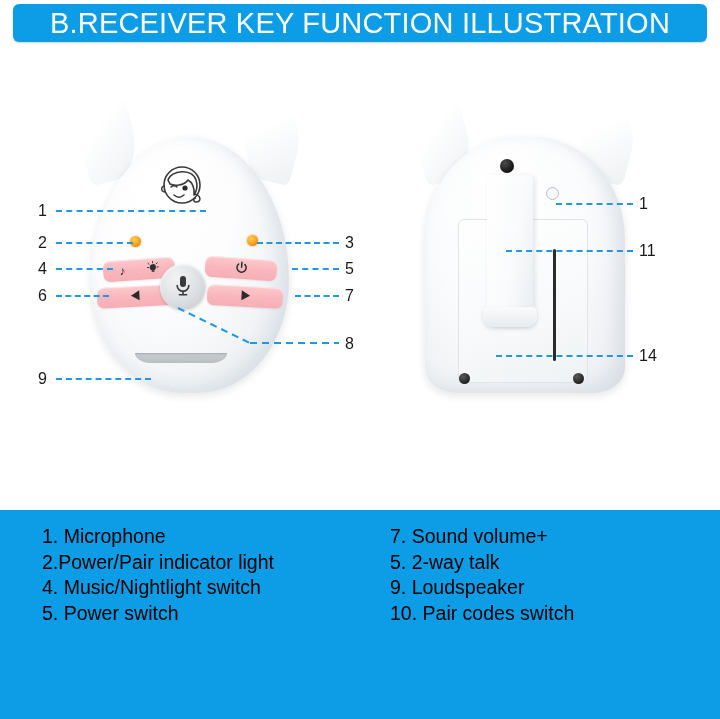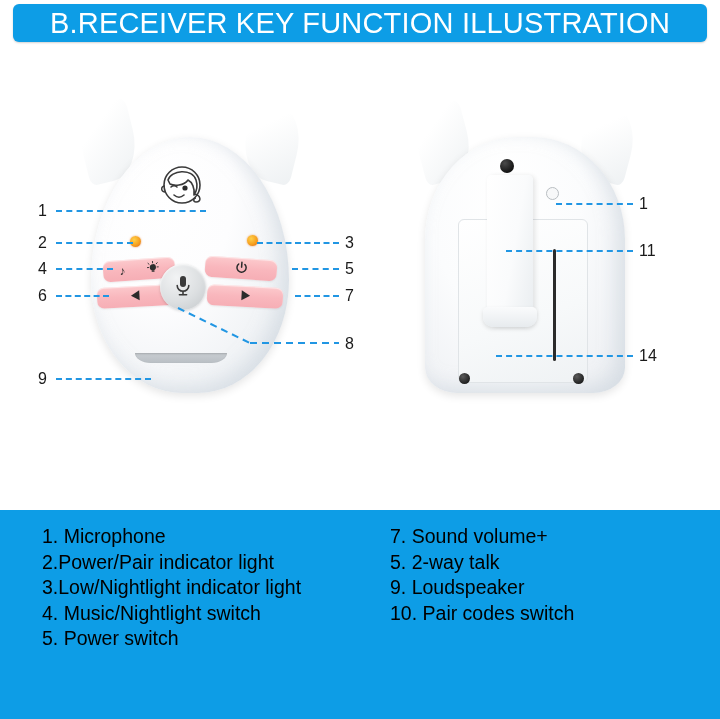--- a/index.html
+++ b/index.html
@@ -391,21 +391,20 @@
   <span class="callout-num" style="left:639px; top:150px;">1</span>
   <span class="callout-num" style="left:639px; top:197px;">11</span>
   <span class="callout-num" style="left:639px; top:302px;">14</span>
 </div>
 
 <div id="legend-panel">
   <div id="legend-cols">
     <div class="legend-col left">
       <div class="legend-item">1. Microphone</div>
       <div class="legend-item">2.Power/Pair indicator light</div>
-      <div class="legend-item">3.Low/Nightlight indicator light</div>
       <div class="legend-item">4. Music/Nightlight switch</div>
       <div class="legend-item">5. Power switch</div>
     </div>
     <div class="legend-col right">
       <div class="legend-item">7. Sound volume+</div>
       <div class="legend-item">5. 2-way talk</div>
       <div class="legend-item">9. Loudspeaker</div>
       <div class="legend-item">10. Pair codes switch</div>
     </div>
   </div>

